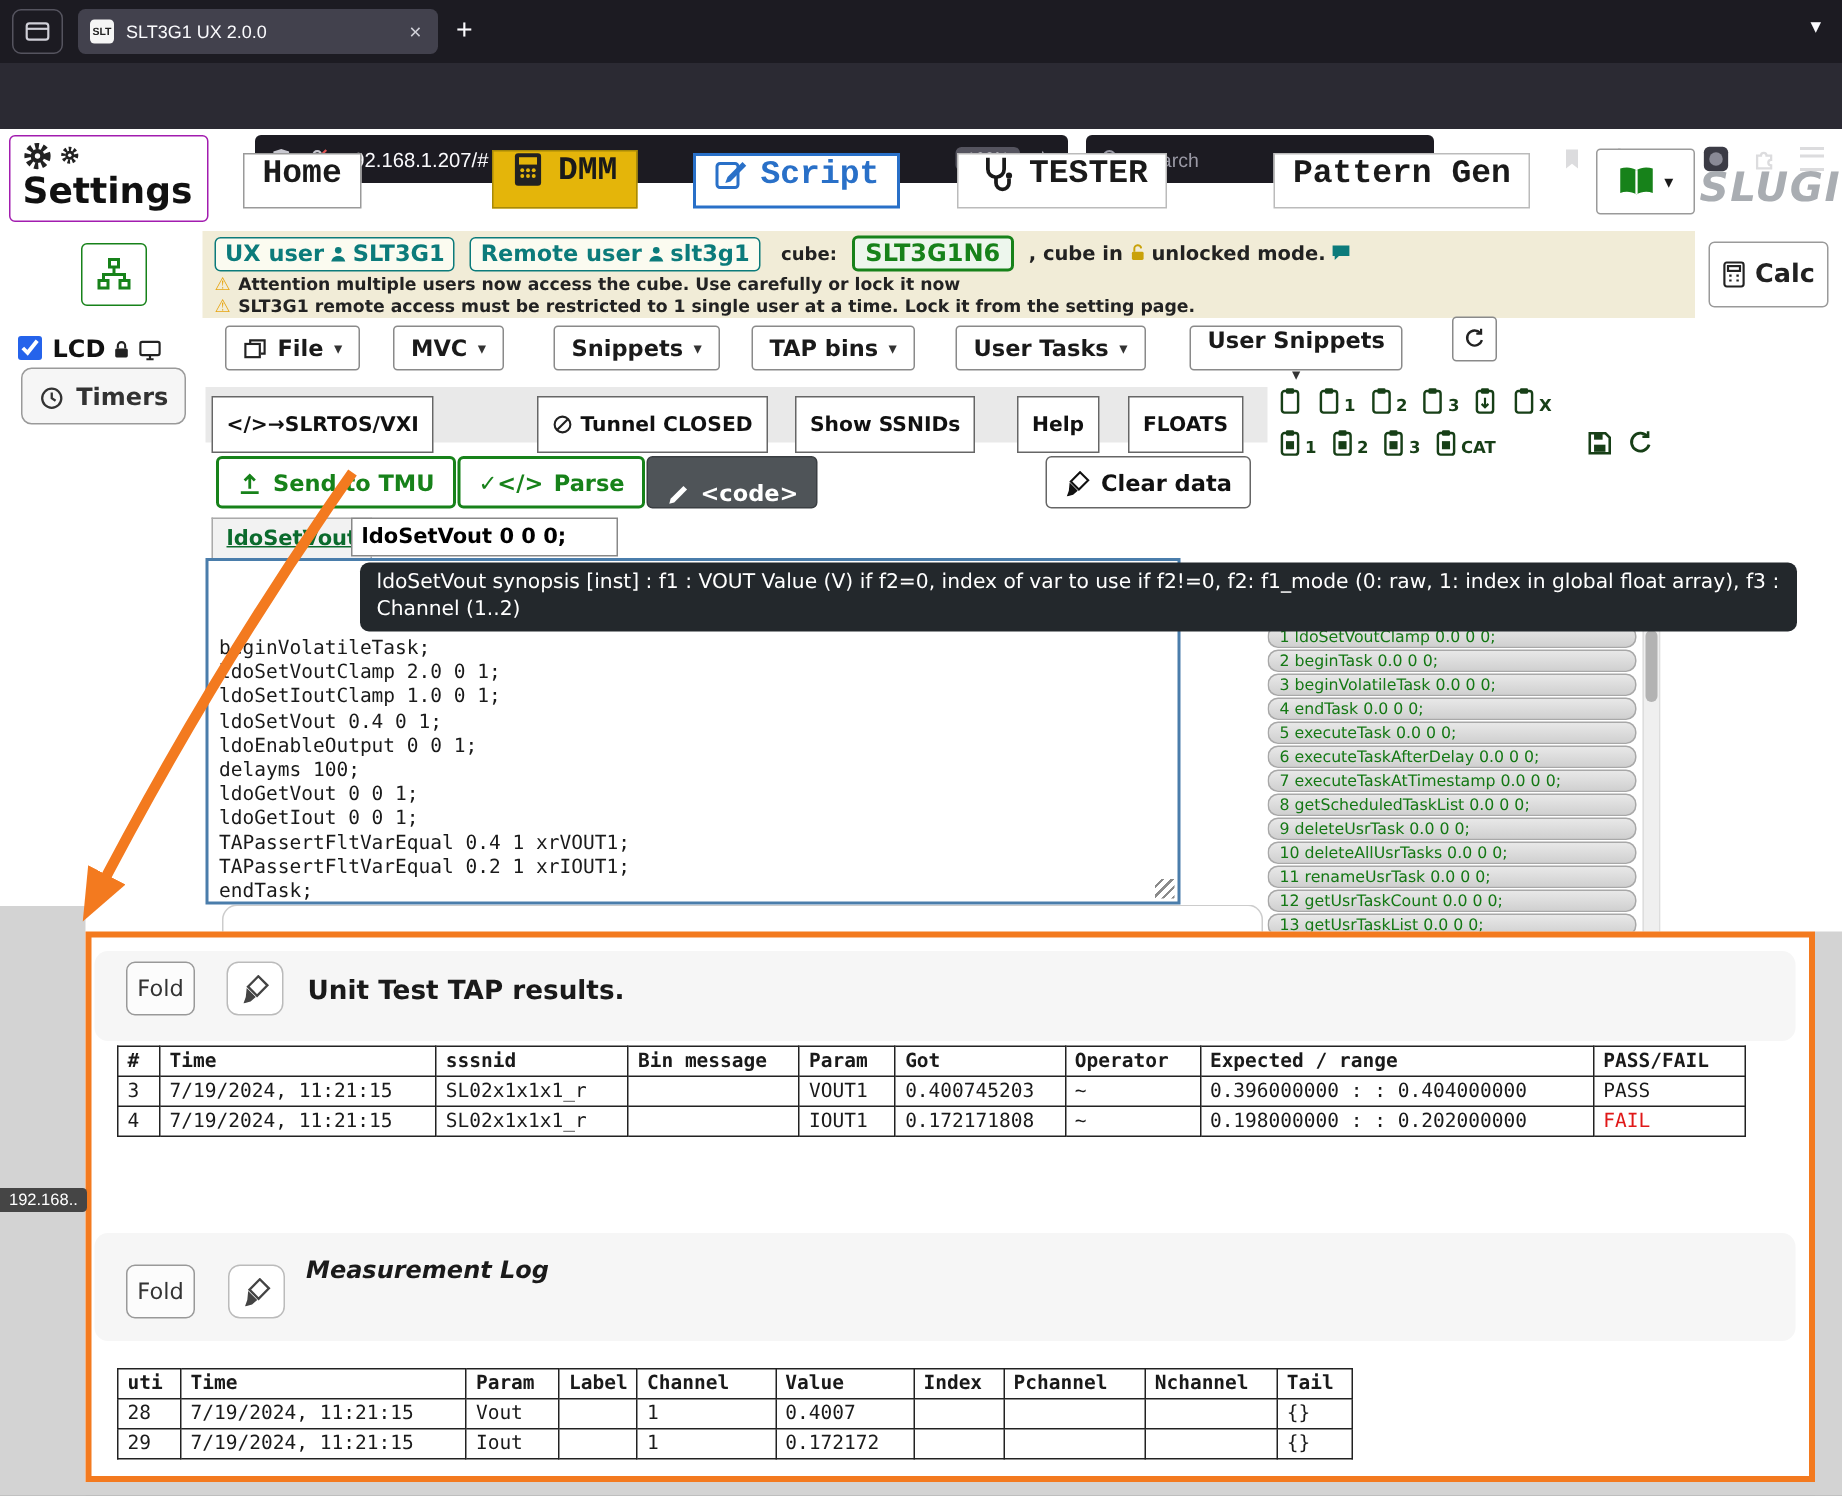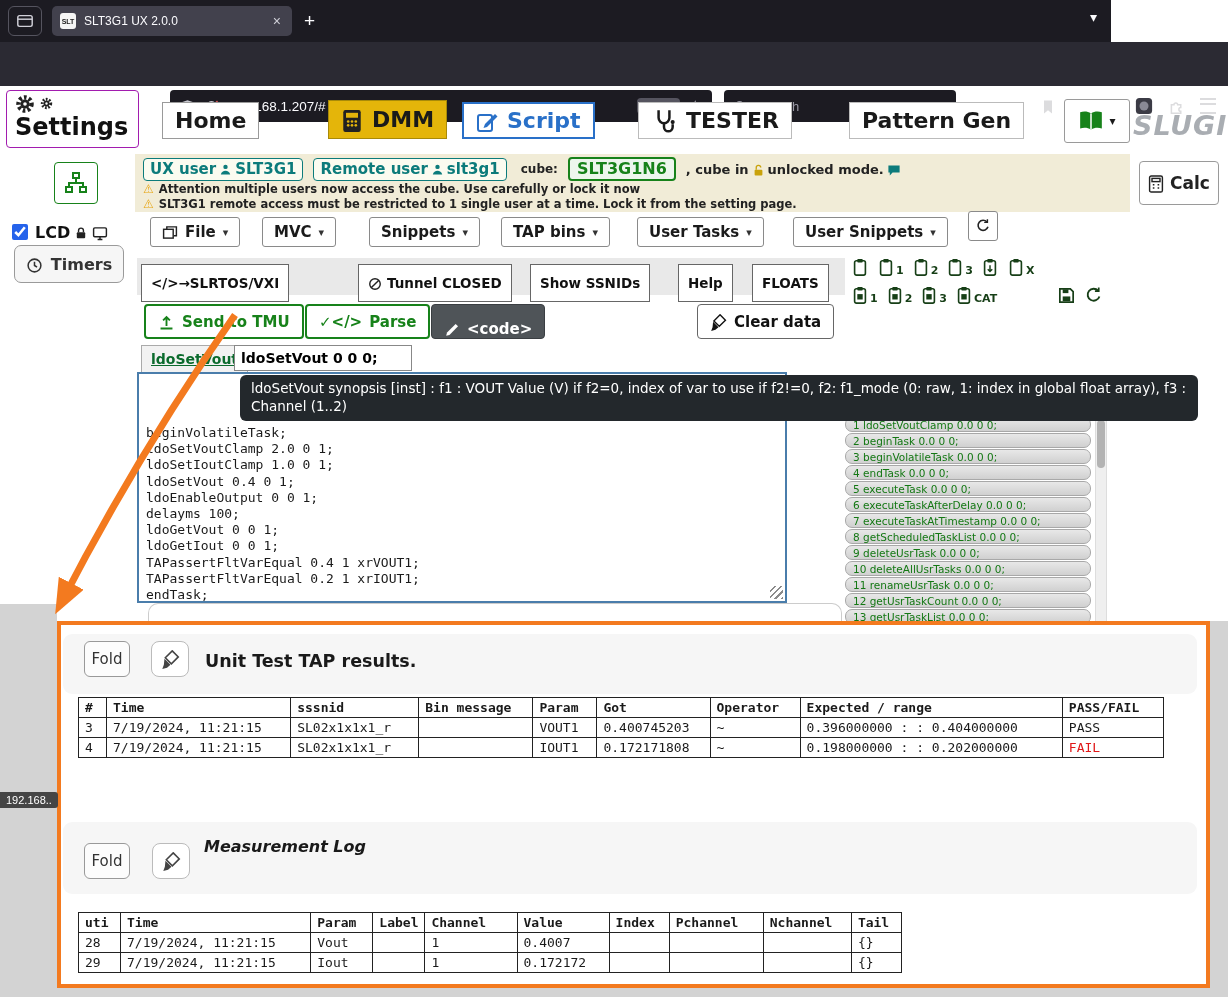--- a/index.html
+++ b/index.html
@@ -1,21 +1,21 @@
 <!DOCTYPE html>
 <html><head>
 <meta charset="utf-8">
 <style>
   html,body{margin:0;padding:0;background:#888;}
   #screen{position:relative;width:1228px;height:997px;background:#fff;overflow:hidden;
     font-family:"DejaVu Sans",sans-serif;color:#1a1a1a;}
   .ico{display:inline-block;vertical-align:middle;flex:none;}
 
   
-  #tabstrip{position:absolute;left:0;top:0;width:1111px;height:42px;background:#1c1b22;
+  #tabstrip{position:absolute;left:0;top:0;width:1228px;height:42px;background:#1c1b22;
     display:flex;align-items:center;font-family:"Liberation Sans",sans-serif;}
   #fxview{margin-left:8px;width:32px;height:28px;border:1px solid #55545f;border-radius:6px;
     display:flex;align-items:center;justify-content:center;}
   #tab{margin-left:10px;width:224px;height:30px;background:#42414d;border-radius:5px;
     display:flex;align-items:center;padding:0 8px;color:#fbfbfe;font-size:12px;}
   #favicon{width:16px;height:16px;background:#f5f5f5;border-radius:3px;color:#222;font-size:7px;
     font-weight:bold;display:flex;align-items:center;justify-content:center;margin-right:8px;}
   #tab .t{flex:1;white-space:nowrap;overflow:hidden;}
   #tab .x{color:#d0d0d8;font-size:14px;padding:0 3px;cursor:default;}
   #newtab{color:#fbfbfe;font-size:19px;margin-left:12px;}
@@ -35,23 +35,23 @@
     font-size:13px;font-family:inherit;}
   #searchbar input::placeholder{color:#9a99a5;}
   #navicons{position:absolute;right:12px;top:48px;height:32px;display:flex;gap:15px;align-items:center;}
   #menu-icon{width:16px;height:12px;border-top:2px solid #dcdcde;border-bottom:2px solid #dcdcde;position:relative;}
   #menu-icon::after{content:"";position:absolute;left:0;top:3px;width:16px;height:2px;background:#dcdcde;}
 
   
   #settings-btn{position:absolute;left:6px;top:90px;width:133px;height:58px;border:1px solid #a21caf;
     border-radius:4px;background:#fff;box-sizing:border-box;padding:2px 8px;}
   #settings-btn .glabel{font-size:24px;font-weight:bold;color:#111;line-height:26px;}
-  .nav-item{position:absolute;top:102px;height:37px;display:flex;align-items:center;gap:9px;
+  .nav-item{position:absolute;top:102px;height:37px;display:flex;align-items:flex-start;gap:9px;
     padding:0 12px;border:1px solid #9a9a9a;background:#fff;font-size:22px;font-weight:bold;
-    color:#1a1a1a;box-sizing:border-box;}
+    color:#1a1a1a;box-sizing:border-box;font-family:Liberation Mono, monospace;}
   #nav-home{left:162px;}
   #nav-dmm{left:328px;background:#e4b50a;border-color:#a88a08;top:100px;height:39px;}
   #nav-script{left:462px;border:2px solid #2970c8;color:#2970c8;}
   #nav-tester{left:638px;border-color:#bbb;}
   #nav-pattern{left:849px;border-color:#bbb;}
   #book-btn{position:absolute;left:1064px;top:99px;width:64px;height:42px;border:1px solid #9a9a9a;
     border-radius:3px;background:#fff;display:flex;align-items:center;justify-content:center;gap:5px;}
   #logo{position:absolute;left:1133px;top:110px;font-size:27px;font-weight:bold;font-style:italic;
     color:#a9adb2;letter-spacing:1px;}
   #net-btn{position:absolute;left:54px;top:162px;width:42px;height:40px;border:1px solid #17821a;
@@ -81,21 +81,21 @@
   #timers-btn{position:absolute;left:14px;top:245px;width:108px;height:36px;border:1px solid #9a9a9a;
     border-radius:7px;background:#f6f6f6;display:flex;align-items:center;justify-content:center;gap:8px;
     font-size:16px;font-weight:bold;color:#333;}
 
   
   .dd{position:absolute;top:217px;height:30px;border:1px solid #8a8a8a;border-radius:3px;background:#fff;
     display:flex;align-items:center;gap:7px;padding:0 11px;font-size:15px;font-weight:bold;color:#1a1a1a;
     box-sizing:border-box;}
   .dd .caret{font-size:11px;color:#333;}
   #dd-file{left:150px;} #dd-mvc{left:262px;} #dd-snip{left:369px;align-items:center;} #dd-tap{left:501px;}
-  #dd-utasks{left:637px;} #dd-usnips{left:793px;}
+  #dd-utasks{left:637px;} #dd-usnips{left:793px;flex-direction:column;}
   #refresh-top{position:absolute;left:968px;top:211px;width:28px;height:28px;border:1px solid #8a8a8a;
     border-radius:3px;background:#fff;display:flex;align-items:center;justify-content:center;}
 
   #graystrip{position:absolute;left:137px;top:258px;width:708px;height:37px;background:#e9e9e9;}
   .tb2{position:absolute;top:264px;height:38px;border:1px solid #666;background:#fff;display:flex;
     align-items:center;gap:5px;padding:0 9px;font-size:13.5px;font-weight:bold;color:#111;box-sizing:border-box;}
   #b-slrtos{left:141px;} #b-tunnel{left:358px;} #b-ssnids{left:530px;} #b-help{left:678px;} #b-floats{left:752px;}
 
   #cliprow1{position:absolute;left:851px;top:257px;display:flex;gap:8px;align-items:flex-end;}
   #cliprow2{position:absolute;left:851px;top:285px;display:flex;gap:8px;align-items:flex-end;}

